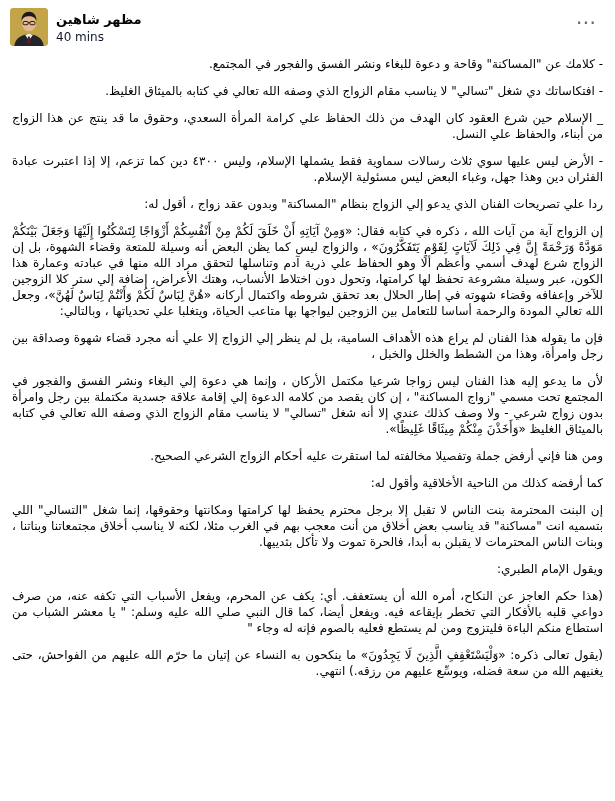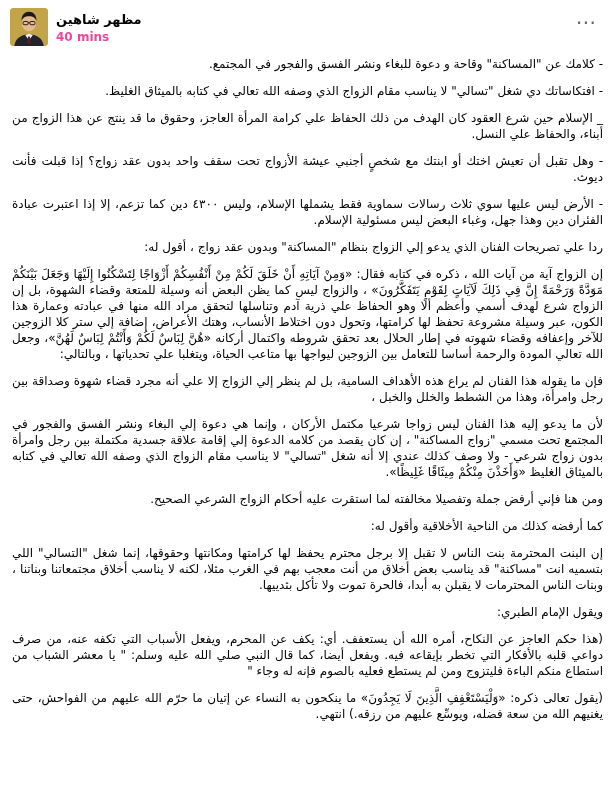--- a/index.html
+++ b/index.html
@@ -6,21 +6,21 @@
   html, body { width:615px; height:801px; overflow:hidden; background:#ffffff; }
   body { font-family:"DejaVu Sans", sans-serif; color:#050505; }
 
   .post { width:615px; height:749px; background:#fff; overflow:hidden; }
 
   .post-header { display:flex; align-items:flex-start; padding:8px 10px 2px 10px; }
   .avatar { width:38px; height:38px; border-radius:4px; overflow:hidden; flex:0 0 auto; cursor:pointer; background:#c9a94e; }
   .avatar svg { display:block; }
   .head-meta { margin-left:8px; flex:1 1 auto; padding-top:1px; }
   .author { font-weight:bold; font-size:13px; line-height:17px; color:#050505; cursor:pointer; display:inline-block; }
-  .timestamp { font-size:12px; line-height:15px; color:#ec4899; margin-top:2px; cursor:pointer;font-weight:bold; }
+  .timestamp { font-size:12px; line-height:15px; color:#0f172a; margin-top:2px; cursor:pointer; }
   .more-btn { flex:0 0 auto; color:#606770; font-size:20px; line-height:20px; letter-spacing:1px; padding:4px 8px; cursor:pointer; border-radius:4px; }
 
   .post-text { direction:rtl; unicode-bidi:embed; padding:8px 12px 0 12px;
                font-size:12px; line-height:16px; text-align:justify; color:#050505; }
   .post-text p { margin:0 0 11px 0; }
 </style>
 </head>
 <body>
 
 <div class="post">
@@ -45,22 +45,21 @@
       <div class="timestamp">40 mins</div>
     </div>
     <div class="more-btn">
       <span>⋯</span>
     </div>
   </header>
 
   <div class="post-text" dir="rtl">
       <p>- كلامك عن "المساكنة" وقاحة و دعوة للبغاء ونشر الفسق والفجور في المجتمع.</p>
       <p>- افتكاساتك دي شغل "تسالي" لا يناسب مقام الزواج الذي وصفه الله تعالي في كتابه بالميثاق الغليظ.</p>
-      <p>_ الإسلام حين شرع العقود كان الهدف من ذلك الحفاظ علي كرامة المرأة العاجز، وحقوق ما قد ينتج عن هذا الزواج من أبناء، والحفاظ علي النسل.</p>
-      <p>- وهل تقبل أن تعيش اختك أو ابنتك مع شخصٍ أجنبي عيشة الأزواج تحت سقف واحد بدون عقد زواج؟ إذا قبلت فأنت ديوث.</p>
+      <p>_ الإسلام حين شرع العقود كان الهدف من ذلك الحفاظ علي كرامة المرأة السعدي، وحقوق ما قد ينتج عن هذا الزواج من أبناء، والحفاظ علي النسل.</p>
       <p>- الأرض ليس عليها سوي ثلاث رسالات سماوية فقط يشملها الإسلام، وليس ٤٣٠٠ دين كما تزعم، إلا إذا اعتبرت عبادة الفئران دين وهذا جهل، وغباء البعض ليس مسئولية الإسلام.</p>
       <p>ردا علي تصريحات الفنان الذي يدعو إلي الزواج بنظام "المساكنة" وبدون عقد زواج ، أقول له:</p>
       <p>إن الزواج آية من آيات الله ، ذكره في كتابه فقال: «وَمِنْ آيَاتِهِ أَنْ خَلَقَ لَكُمْ مِنْ أَنْفُسِكُمْ أَزْوَاجًا لِتَسْكُنُوا إِلَيْهَا وَجَعَلَ بَيْنَكُمْ مَوَدَّةً وَرَحْمَةً إِنَّ فِي ذَلِكَ لَآيَاتٍ لِقَوْمٍ يَتَفَكَّرُونَ» ، والزواج ليس كما يظن البعض أنه وسيلة للمتعة وقضاء الشهوة، بل إن الزواج شرع لهدف أسمي وأعظم ألا وهو الحفاظ علي ذرية آدم وتناسلها لتحقق مراد الله منها في عبادته وعمارة هذا الكون، عبر وسيلة مشروعة تحفظ لها كرامتها، وتحول دون اختلاط الأنساب، وهتك الأعراض، إضافة إلي ستر كلا الزوجين للآخر وإعفافه وقضاء شهوته في إطار الحلال بعد تحقق شروطه واكتمال أركانه «هُنَّ لِبَاسٌ لَكُمْ وَأَنْتُمْ لِبَاسٌ لَهُنَّ»، وجعل الله تعالي المودة والرحمة أساسا للتعامل بين الزوجين ليواجها بها متاعب الحياة، ويتغلبا علي تحدياتها ، وبالتالي:</p>
       <p>فإن ما يقوله هذا الفنان لم يراع هذه الأهداف السامية، بل لم ينظر إلي الزواج إلا علي أنه مجرد قضاء شهوة وصداقة بين رجل وامرأة، وهذا من الشطط والخلل والخبل ،</p>
       <p>لأن ما يدعو إليه هذا الفنان ليس زواجا شرعيا مكتمل الأركان ، وإنما هي دعوة إلي البغاء ونشر الفسق والفجور في المجتمع تحت مسمي "زواج المساكنة" ، إن كان يقصد من كلامه الدعوة إلي إقامة علاقة جسدية مكتملة بين رجل وامرأة بدون زواج شرعي - ولا وصف كذلك عندي إلا أنه شغل "تسالي" لا يناسب مقام الزواج الذي وصفه الله تعالي في كتابه بالميثاق الغليظ «وَأَخَذْنَ مِنْكُمْ مِيثَاقًا غَلِيظًا».</p>
       <p>ومن هنا فإني أرفض جملة وتفصيلا مخالفته لما استقرت عليه أحكام الزواج الشرعي الصحيح.</p>
       <p>كما أرفضه كذلك من الناحية الأخلاقية وأقول له:</p>
       <p>إن البنت المحترمة بنت الناس لا تقبل إلا برجل محترم يحفظ لها كرامتها ومكانتها وحقوقها، إنما شغل "التسالي" اللي بتسميه انت "مساكنة" قد يناسب بعض أخلاق من أنت معجب بهم في الغرب مثلا، لكنه لا يناسب أخلاق مجتمعاتنا وبناتنا ، وبنات الناس المحترمات لا يقبلن به أبدا، فالحرة تموت ولا تأكل بثدييها.</p>
       <p>ويقول الإمام الطبري:</p>
       <p>(هذا حكم العاجز عن النكاح، أمره الله أن يستعفف. أي: يكف عن المحرم، ويفعل الأسباب التي تكفه عنه، من صرف دواعي قلبه بالأفكار التي تخطر بإيقاعه فيه. ويفعل أيضا، كما قال النبي صلي الله عليه وسلم: " يا معشر الشباب من استطاع منكم الباءة فليتزوج ومن لم يستطع فعليه بالصوم فإنه له وجاء "</p>

